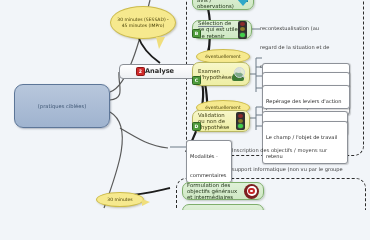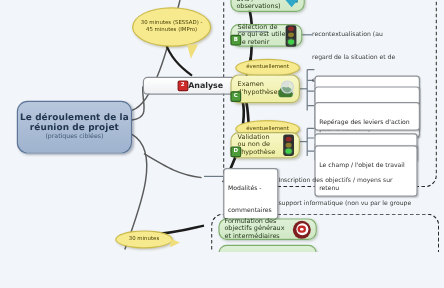--- a/index.html
+++ b/index.html
@@ -25,21 +25,21 @@
     flex-direction:column;justify-content:center;text-align:center;
   }
   .central .t{color:#21364f;font-weight:bold;font-size:7.4px;letter-spacing:.1px;}
   .central .s{color:#3f5774;font-size:5.2px;margin-top:1.5px;}
 
   
   .pill{
     left:119px;top:64px;width:78px;height:15px;
     background:linear-gradient(#ffffff,#eef0f3);
     border:1px solid #8b8f96;border-radius:4px;
-    padding:0 4px;justify-content:flex-end;
+    padding:0 4px;justify-content:center;
   }
   .pill .t{font-size:6.6px;color:#2b2b2b;font-weight:bold;}
 
   
   .green{
     background:linear-gradient(#dff0d8,#cfe8c4);
     border:1px solid #7fae6c;border-radius:7px;
     box-shadow:1px 1px 2px rgba(60,90,50,.28);
     padding:2px 4px;
   }
@@ -160,21 +160,20 @@
     <path d="M120 128 C140 140 150 146 168 148" fill="none" stroke="#5a5a5a" stroke-width="1.2"></path>
 
     <path d="M120 196 C150 194 160 190 170 188" fill="none" stroke="#1c1c1c" stroke-width="2"></path>
     <path d="M222 186 L232 186" fill="none" stroke="#6d7b87" stroke-width="1"></path>
   </svg>
 
   <div class="frame" style="left:186px;top:-30px;width:178px;height:186px;"></div>
   <div class="frame" style="left:176px;top:178px;width:190px;height:60px;"></div>
 
   <div class="node central">
-    <span class="t lbl">Le déroulement de la réunion de projet</span>
     <span class="s lbl">(pratiques ciblées)</span>
   </div>
 
   <div class="node pill">
     <span class="badge red">2</span>
     <span class="t lbl" style="margin-right:6px;">Analyse</span>
   </div>
 
   <div class="callout tail-dr" style="left:110px;top:6px;width:56px;height:31px;padding:0 4px;">
     <span class="t">30 minutes (SESSAD) - 45 minutes (IMPro)</span>

